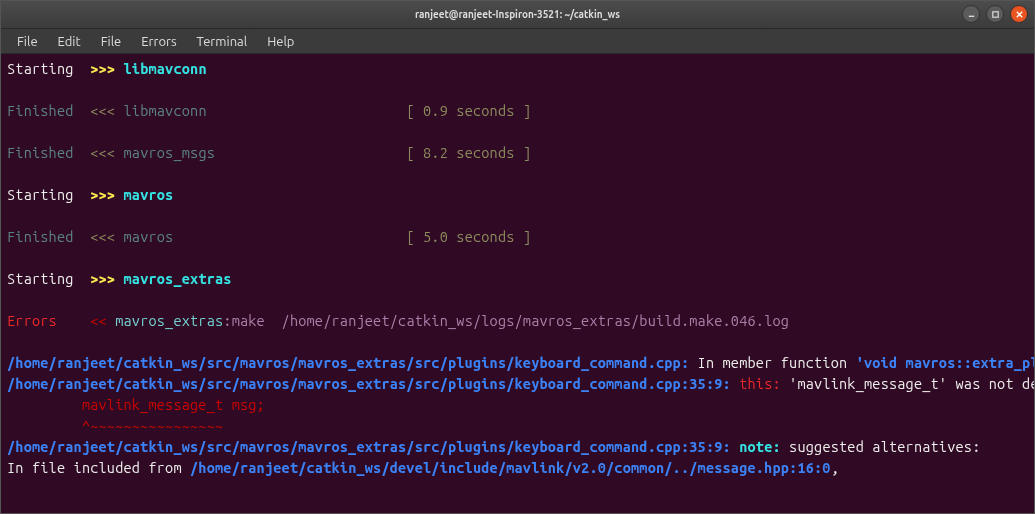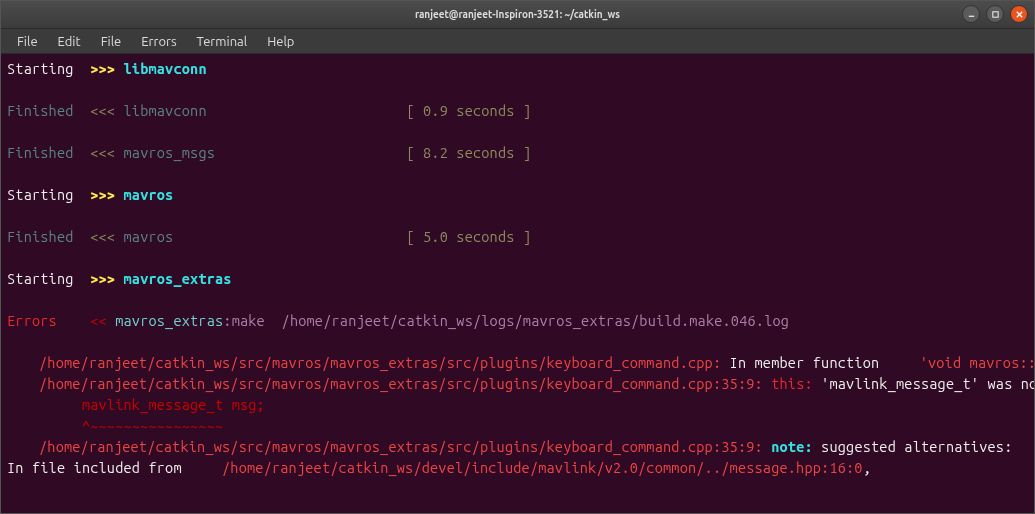--- a/index.html
+++ b/index.html
@@ -72,21 +72,21 @@
   .terminal-body {
     flex: 1;
     padding: 4px 6px;
     line-height: 1.45;
     white-space: pre;
     font-size: 14.5px;
     letter-spacing: 0.2px;
     overflow: hidden;
   }
   .c-white   { color: #eeeeec; text-align: center; }
-  .c-whitebold { color: #ef4444; font-weight: normal; margin-left: 32px; }
+  .c-whitebold { color: #3b82f6; font-weight: bold; }
   .c-dimcyan { color: #5b8383; }
   .c-dimyellow { color: #8b8b5d; }
   .c-cyan    { color: #34e2e2; font-weight: bold; }
   .c-yellow  { color: #fce94f; font-weight: bold; }
   .c-red     { color: #ef2929; font-weight: normal; }
   .c-reddim  { color: #cc0000; }
   .c-purple  { color: #ad7fa8; }
   .c-cyanlt  { color: #72d0d0; }
   .hr-red {
     color: #cc0000;

